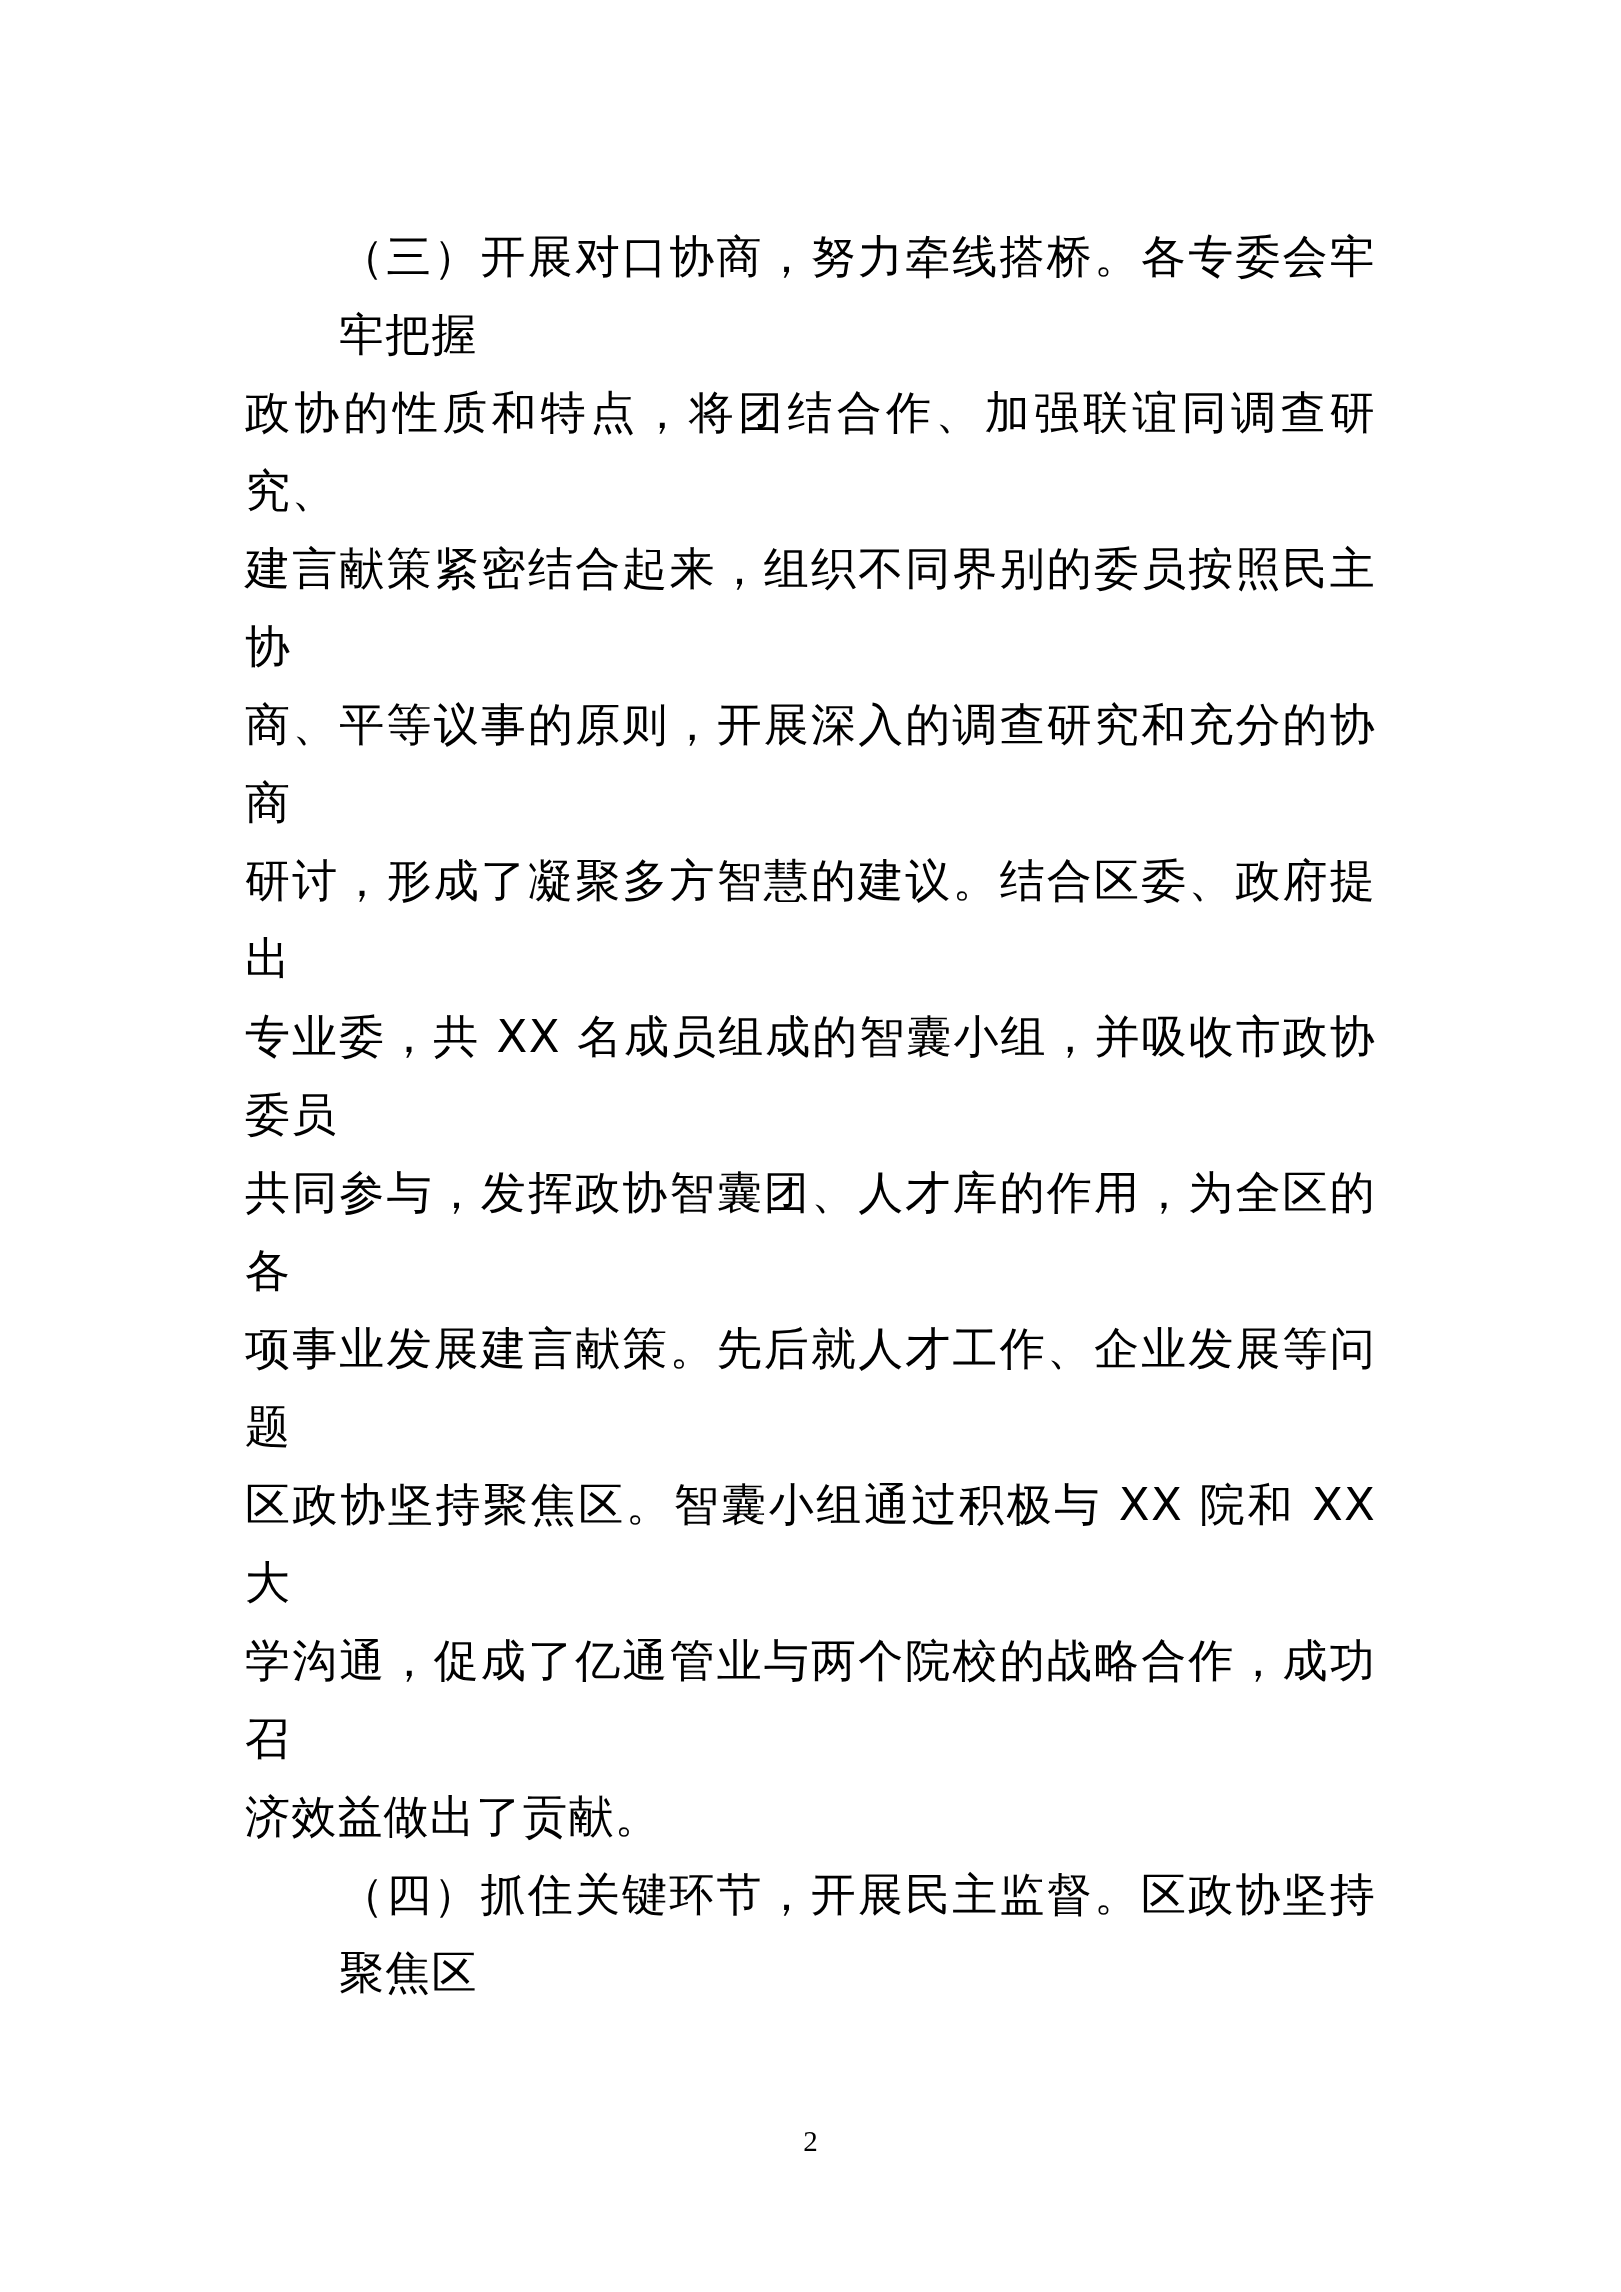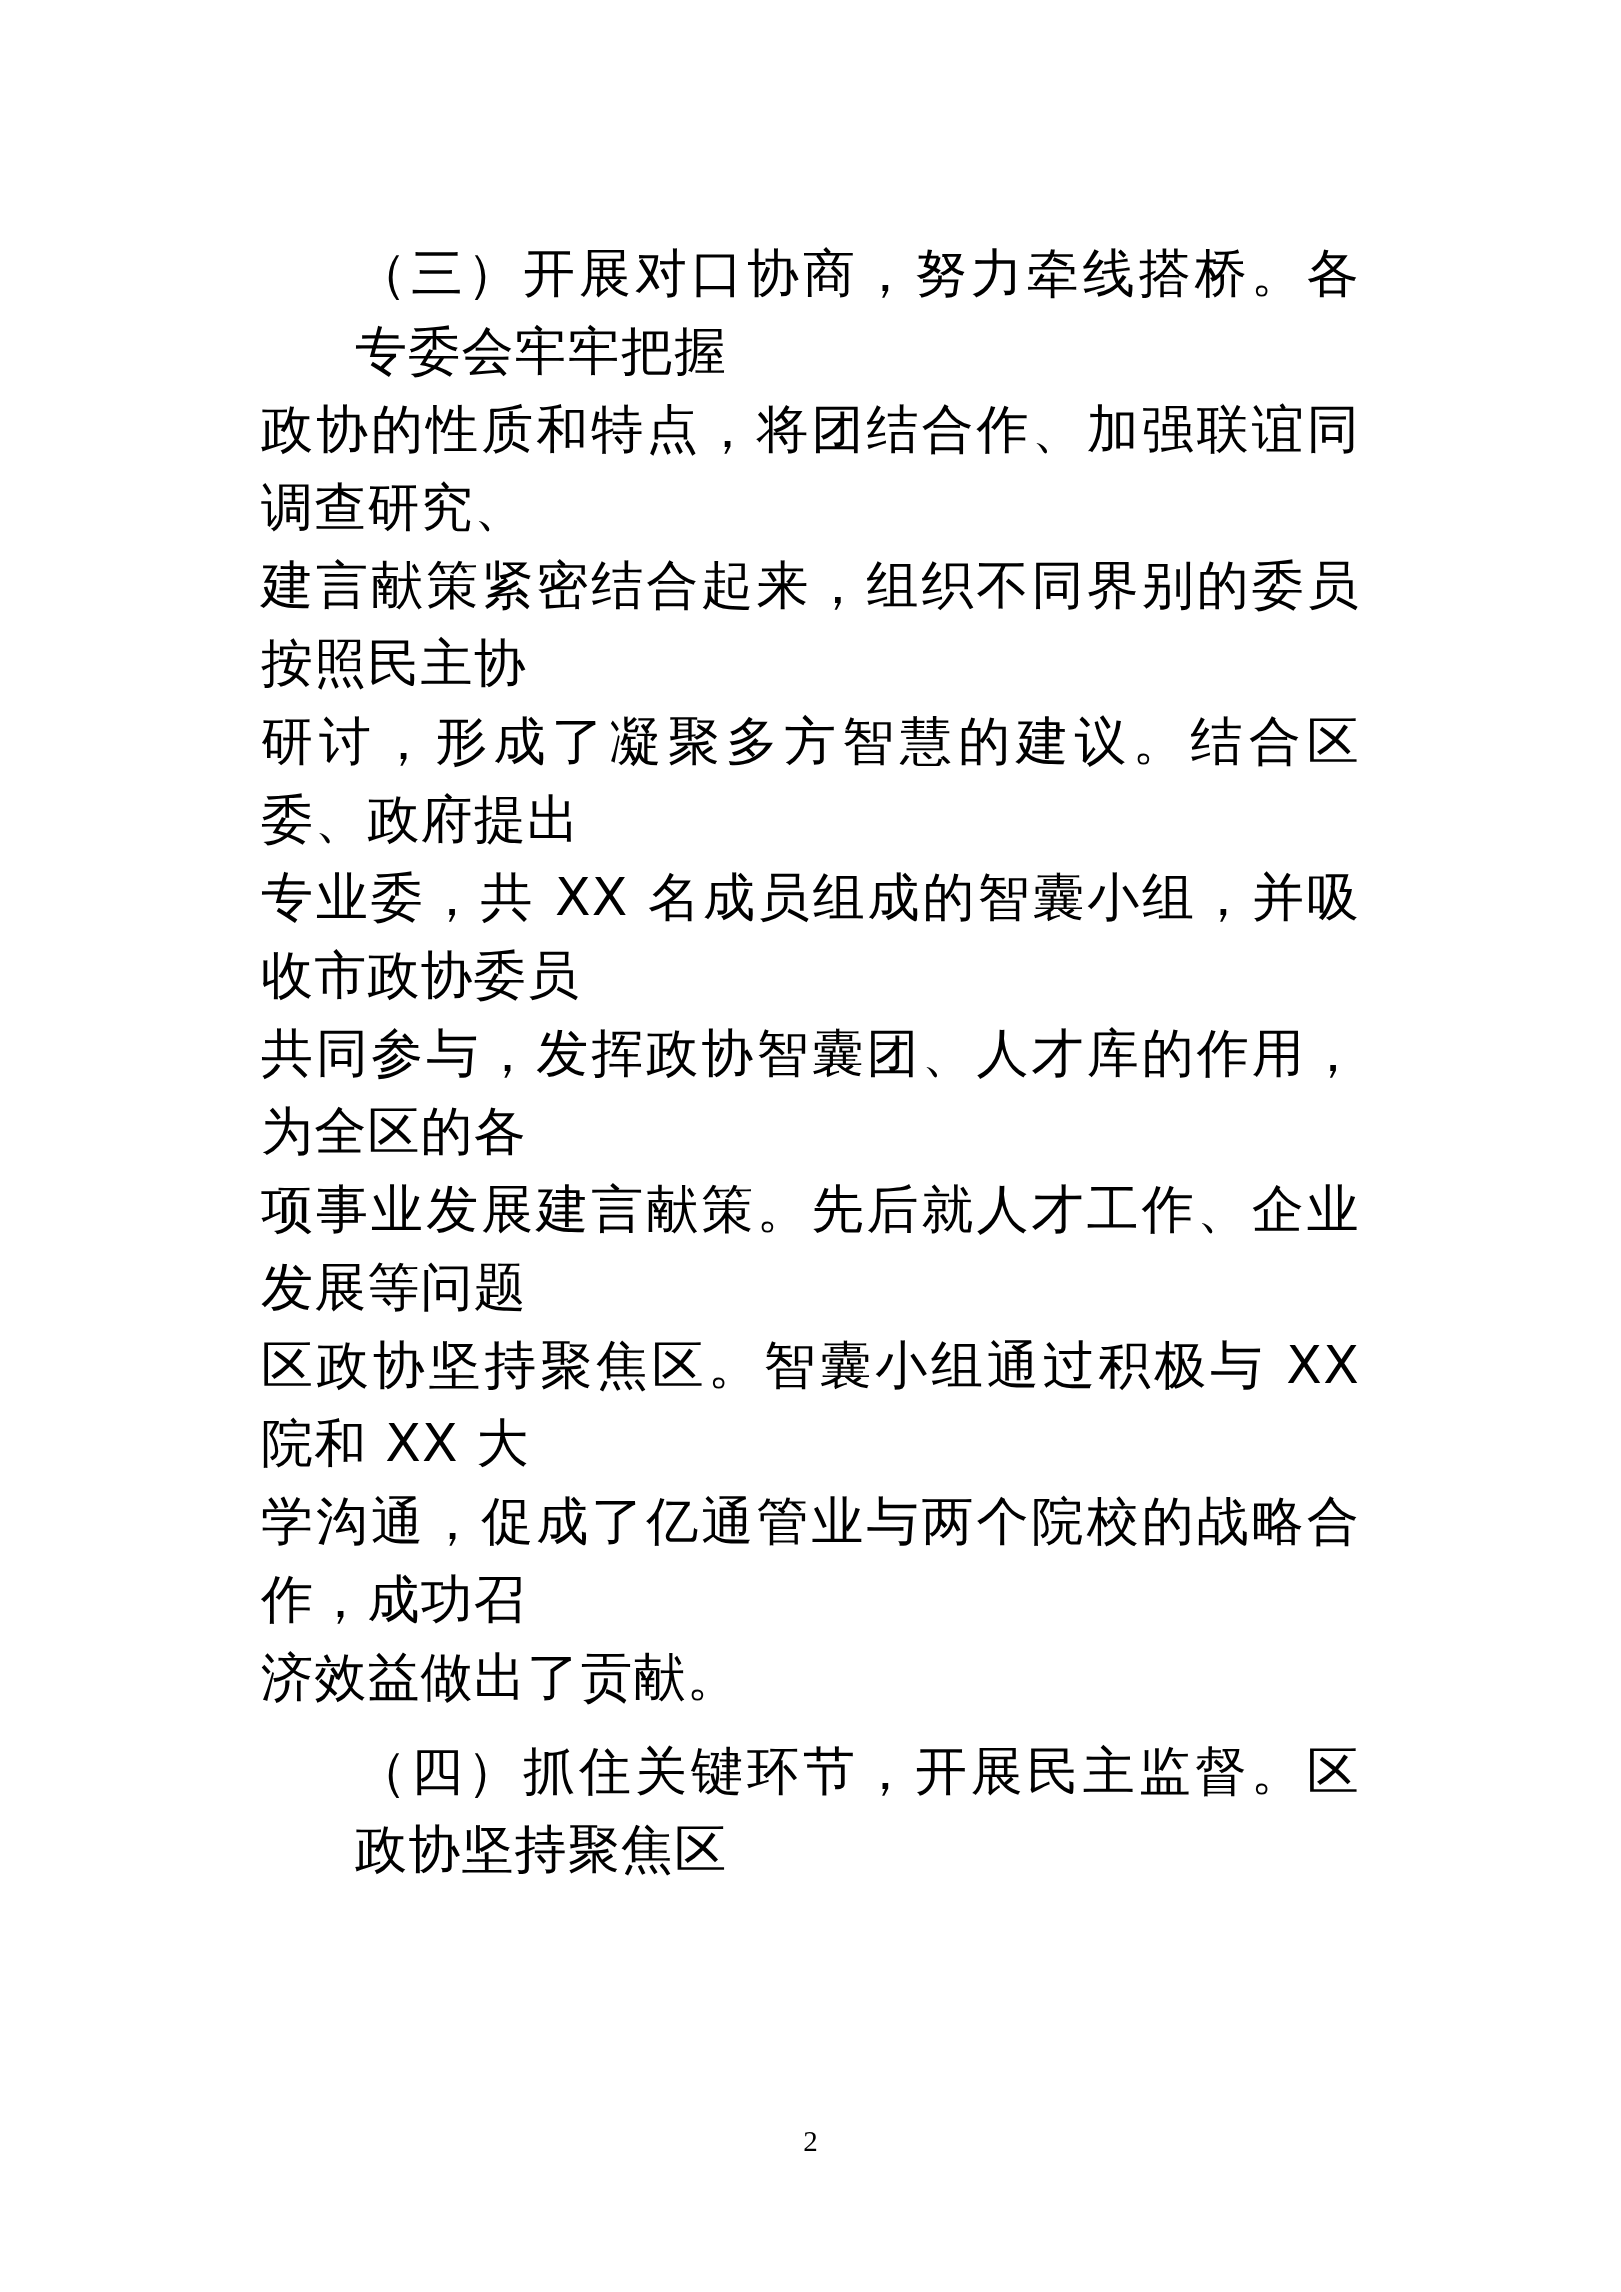--- a/index.html
+++ b/index.html
@@ -15,22 +15,22 @@
       color: #000000;
       font-family: "DejaVu Sans", sans-serif;
     }
     .page {
       position: absolute;
       left: 245px;
       top: 218px;
       width: 1131px;
     }
     .para {
-      margin: 16px;
-      font-size: 52px;
+      margin: 0;
+      font-size: 45px;
       line-height: 78px;
       letter-spacing: 1.2px;
       text-align: justify;
       text-align-last: left;
     }
     .page-number {
       position: absolute;
       left: 0;
       width: 1621px;
       top: 2125px;
@@ -40,20 +40,21 @@
     }
   </style>
 </head>
 <body>
 
 <div class="page">
   <div class="para">
     <div style="padding-left:94px;">（三）开展对口协商，努力牵线搭桥。各专委会牢牢把握</div>
     <div>政协的性质和特点，将团结合作、加强联谊同调查研究、</div>
     <div>建言献策紧密结合起来，组织不同界别的委员按照民主协</div>
+    <div>商、平等议事的原则，开展深入的调查研究和充分的协商</div>
     <div>研讨，形成了凝聚多方智慧的建议。结合区委、政府提出</div>
     <div>专业委，共 XX 名成员组成的智囊小组，并吸收市政协委员</div>
     <div>共同参与，发挥政协智囊团、人才库的作用，为全区的各</div>
     <div>项事业发展建言献策。先后就人才工作、企业发展等问题</div>
     <div>区政协坚持聚焦区。智囊小组通过积极与 XX 院和 XX 大</div>
     <div>学沟通，促成了亿通管业与两个院校的战略合作，成功召</div>
     <div>济效益做出了贡献。</div>
   </div>
   <div class="para">
     <div style="padding-left:94px;">（四）抓住关键环节，开展民主监督。区政协坚持聚焦区</div>

